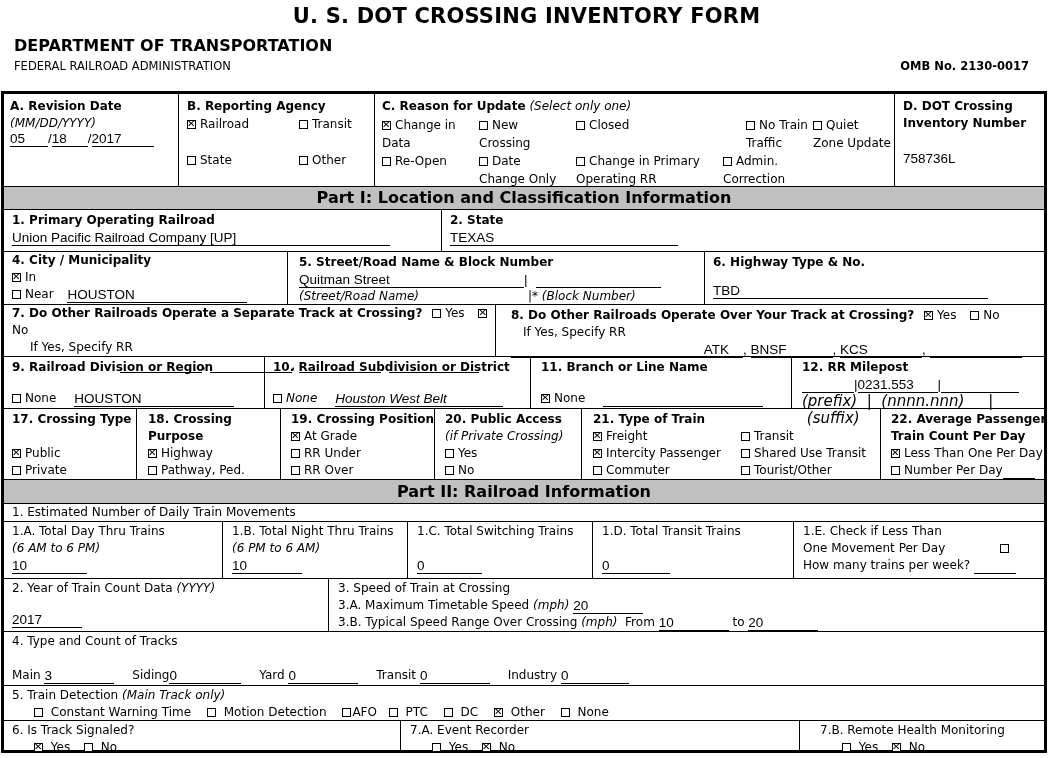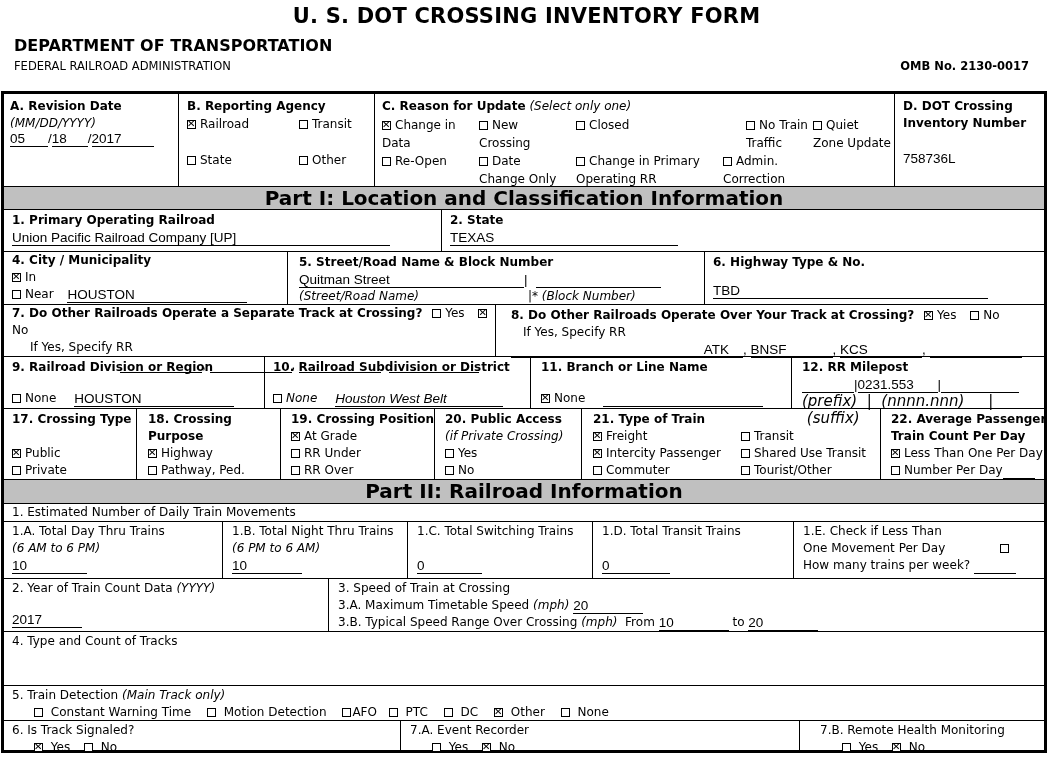--- a/index.html
+++ b/index.html
@@ -12,21 +12,21 @@
   .hdr-omb { position: absolute; right: 24px; top: 59px; font-weight: bold; font-size: 11.5px; }
 
   .form { position: absolute; left: 1px; top: 91px; width: 1046px; height: 662px;
           border: 3px solid #000; border-bottom-width: 3px; box-sizing: border-box; }
   .cell { position: absolute; box-sizing: border-box; font-size: 12px; line-height: 17px; }
   .bl { border-left: 1px solid #000; }
   .hl { position: absolute; left: 0; right: 0; height: 0; border-top: 1px solid #000; }
   .b { font-weight: bold; }
   .i { font-style: italic; }
   .band { position: absolute; left: 0; right: 0; background: #c0c0c0;
-          font-weight: bold; font-size: 20px; text-align: center; line-height: 22px;
+          font-weight: bold; font-size: 16px; text-align: center; line-height: 22px;
           border-top: 1px solid #000; border-bottom: 1px solid #000; }
   .val { font-family: "Liberation Sans", sans-serif; font-size: 13.5px; }
   .ul { display: inline-block; border-bottom: 1px solid #000; line-height: 15px; vertical-align: bottom; }
   .cb { display: inline-block; width: 9px; height: 9px; border: 1px solid #000; margin-right: 4px;
         position: relative; top: 1px; box-sizing: border-box; background: #fff; }
   .cb.on::after { content: "\2715"; position: absolute; left: -1px; top: -5px; font-size: 10px;
                   font-weight: bold; line-height: 16px; }
   .abs { position: absolute; white-space: nowrap; }
 </style>
 </head>
@@ -215,20 +215,27 @@
   </div>
   <div class="cell bl" style="left:324px;top:484px;width:719px;height:53px;padding:2px 0 0 9px;">
     <div>3. Speed of Train at Crossing</div>
     <div><span>3.A. Maximum Timetable Speed</span> <span class="i">(mph)</span> <span class="val ul" style="width:70px;">20</span></div>
     <div><span>3.B. Typical Speed Range Over Crossing</span> <span class="i">(mph)</span>&nbsp; <span>From</span> <span class="val ul" style="width:70px;">10</span> <span>to</span> <span class="val ul" style="width:70px;">20</span></div>
   </div>
   <div class="hl" style="top:537px;"></div>
 
   <div class="cell" style="left:8px;top:539px;width:1030px;height:52px;">
     <div>4. Type and Count of Tracks</div>
+    <div style="margin-top:17px;white-space:nowrap;">
+      <span>Main</span> <span class="val ul" style="width:70px;">3</span>
+      <span style="margin-left:14px;">Siding</span><span class="val ul" style="width:72px;">0</span>
+      <span style="margin-left:14px;">Yard</span> <span class="val ul" style="width:70px;">0</span>
+      <span style="margin-left:14px;">Transit</span> <span class="val ul" style="width:70px;">0</span>
+      <span style="margin-left:14px;">Industry</span> <span class="val ul" style="width:68px;">0</span>
+    </div>
   </div>
   <div class="hl" style="top:591px;"></div>
 
   <div class="cell" style="left:8px;top:593px;width:1030px;height:33px;">
     <div><span>5. Train Detection</span> <span class="i">(Main Track only)</span></div>
     <div style="padding-left:22px;white-space:nowrap;">
       <span><span class="cb"></span> <span>Constant Warning Time</span></span>
       <span style="margin-left:12px;"><span class="cb"></span> <span>Motion Detection</span></span>
       <span style="margin-left:12px;"><span class="cb" style="margin-right:1px;"></span><span>AFO</span></span>
       <span style="margin-left:8px;"><span class="cb"></span> <span>PTC</span></span>

